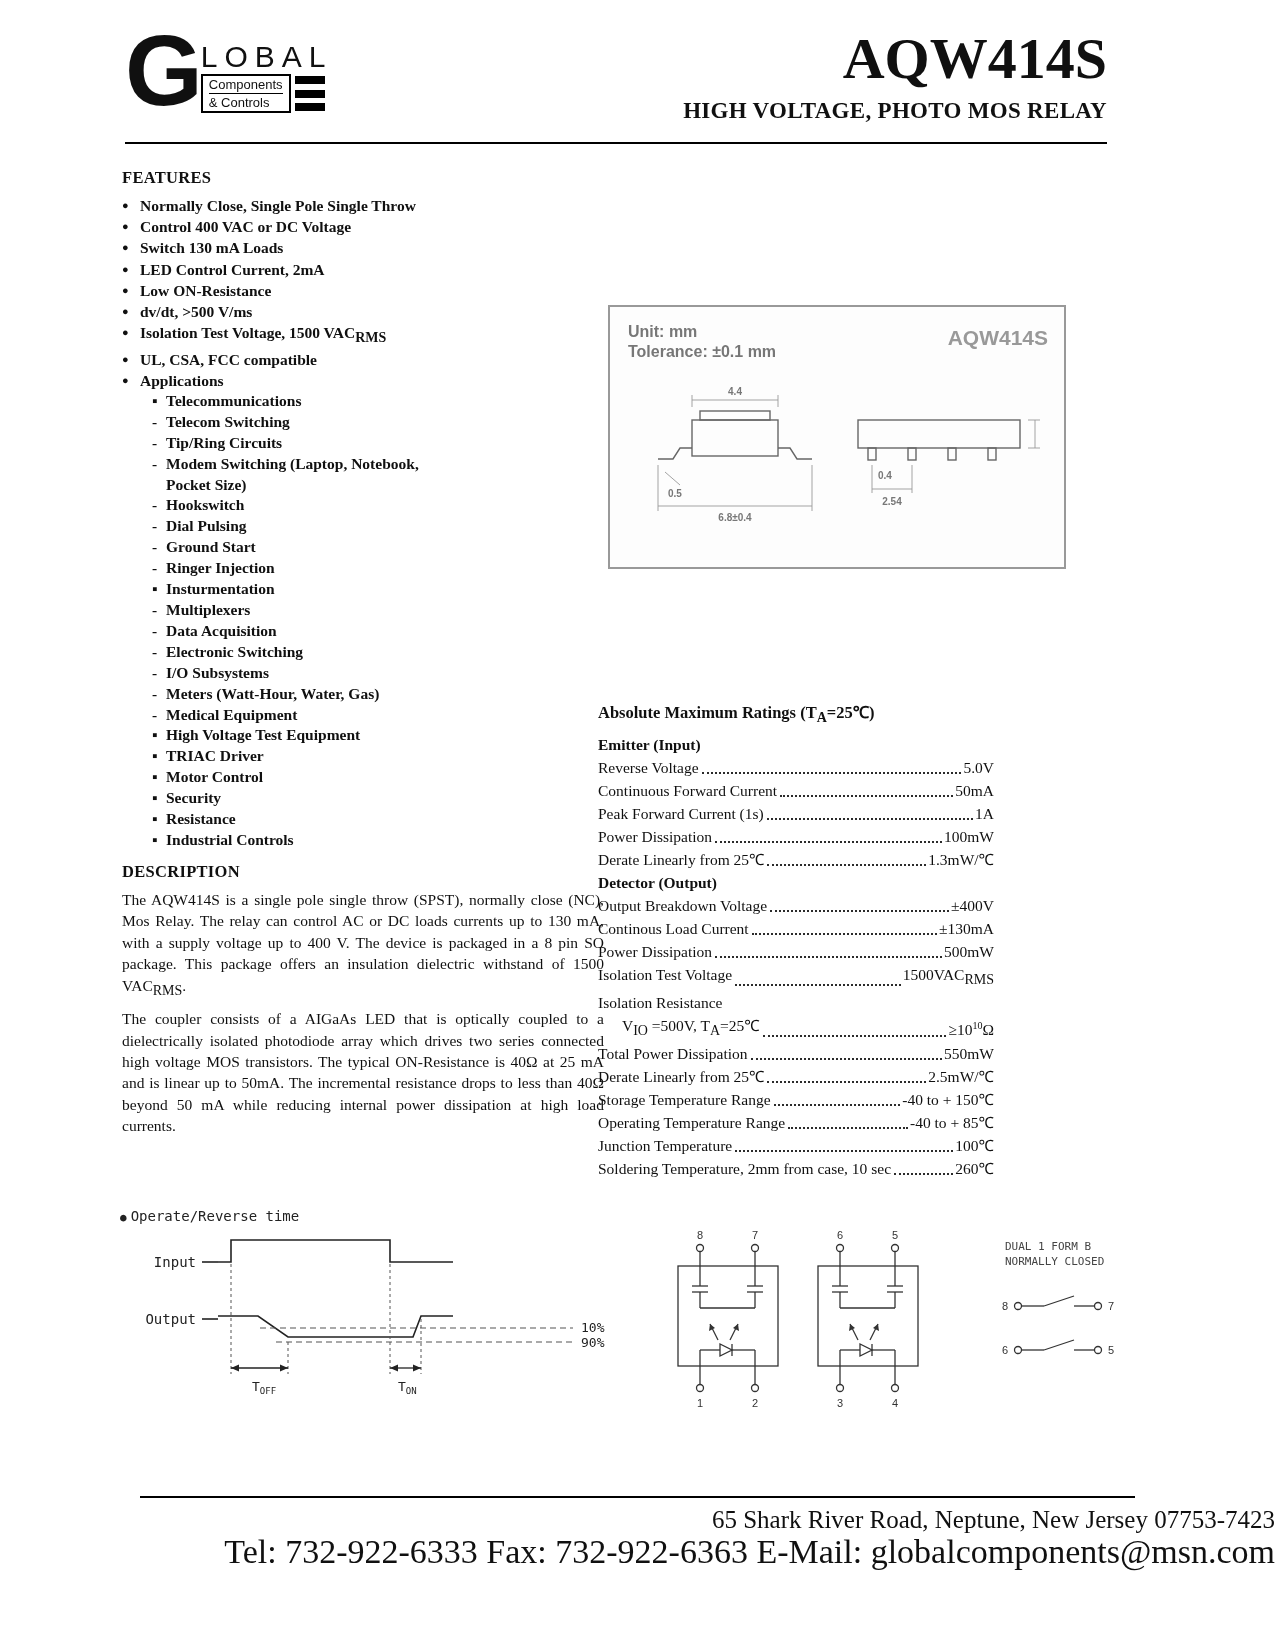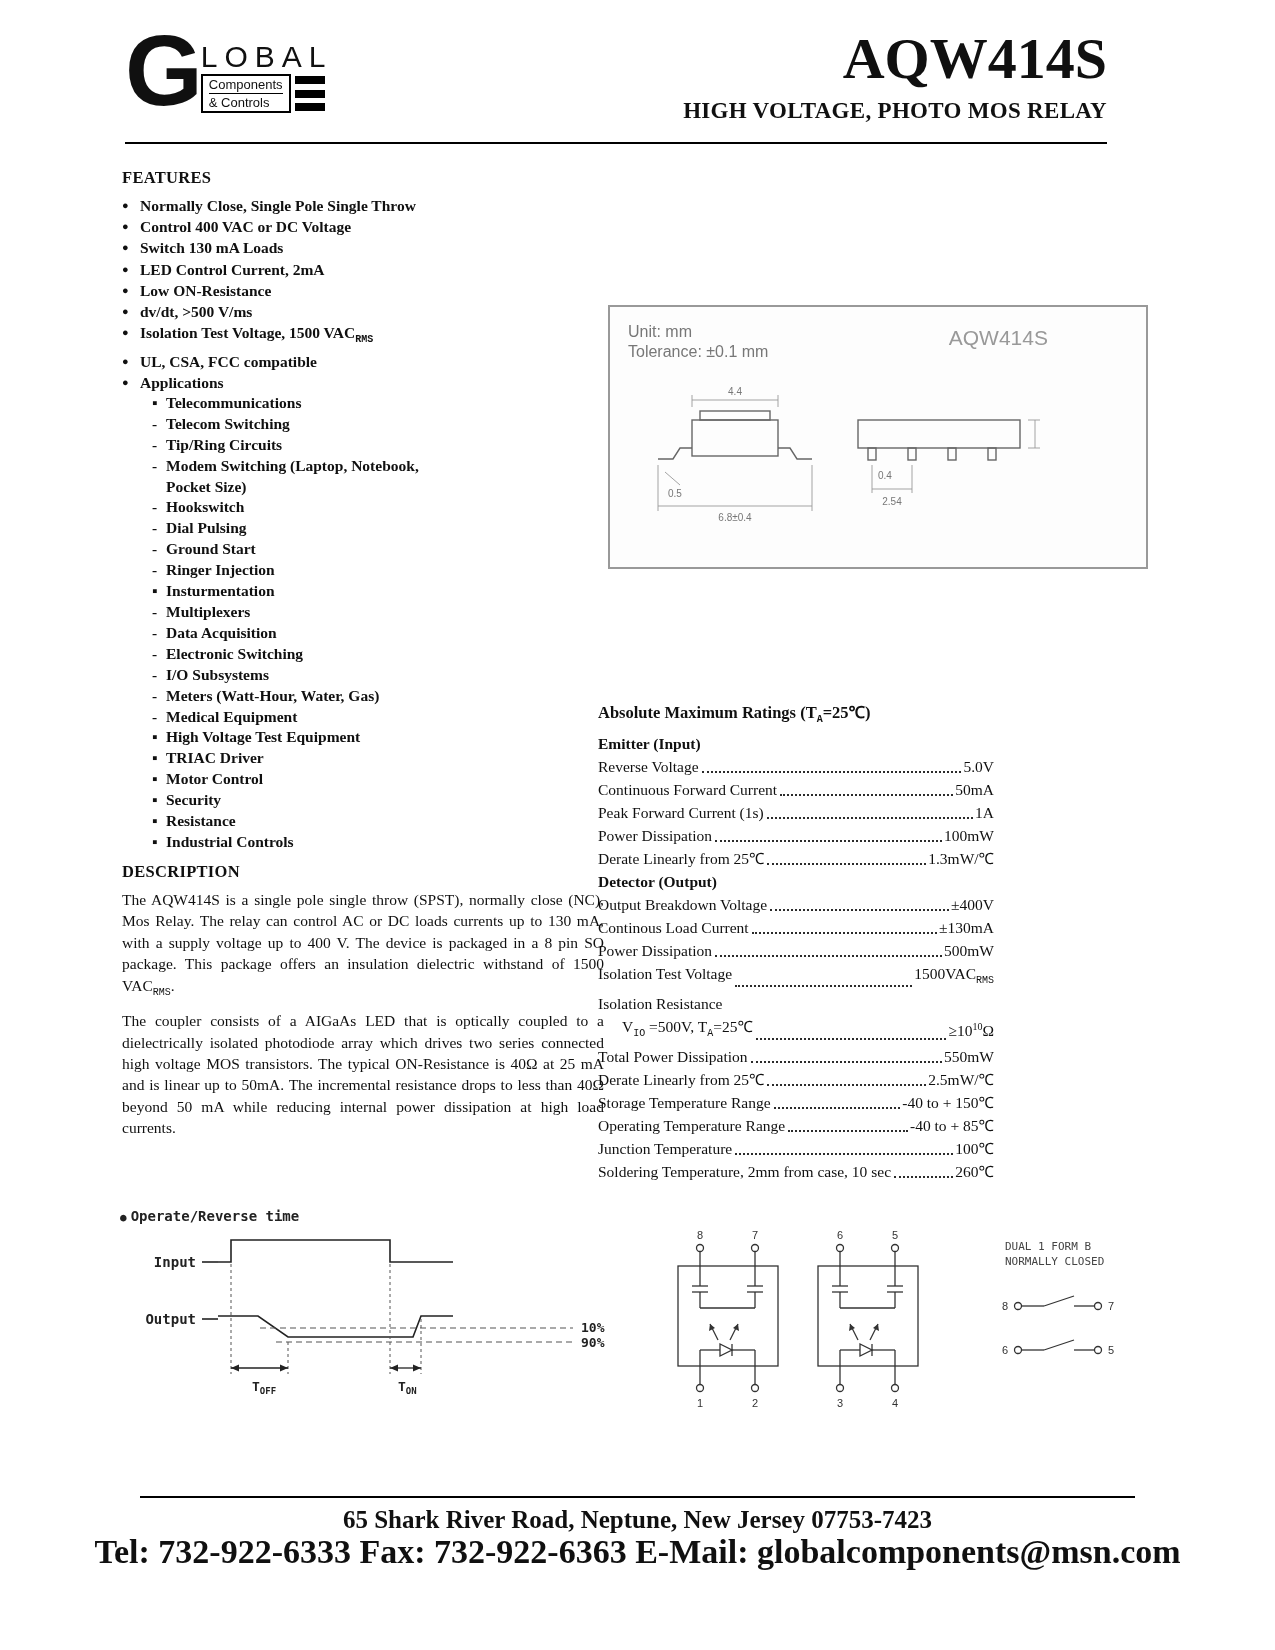--- a/index.html
+++ b/index.html
@@ -31,47 +31,47 @@
   .features { position:absolute; left:122px; top:168px; width:478px; font-weight:bold; font-size:15.5px; }
   .sec-heading { font-size:16.5px; font-weight:bold; letter-spacing:0.3px; margin-bottom:7px; }
   .feat-line { position:relative; line-height:21.2px; padding-left:18px; }
   .feat-line::before { content:"●"; position:absolute; left:0; top:0; font-size:11px; }
   .app-line { display:flex; line-height:20.9px; padding-left:30px; }
   .app-line .m { width:14px; flex:0 0 14px; }
 
   
   .description { position:absolute; left:122px; top:862px; width:482px; }
   .description p { font-size:15.5px; line-height:21.4px; text-align:justify; margin-top:7px; }
-  sub { font-size:10px;font-family:Liberation Mono, monospace; }
+  sub { font-size:14px; }
   sup { font-size:10px; }
 
   
-  .drawing-box { position:absolute; left:608px; top:305px; width:540px; height:264px; border:2px solid #999; background:#fdfdfd; }
+  .drawing-box { position:absolute; left:608px; top:305px; width:458px; height:264px; border:2px solid #999; background:#fdfdfd;font-weight:bold; }
 
   
   .ratings { position:absolute; left:598px; top:700px; width:396px; font-size:15.5px; }
   .r-heading { font-weight:bold; font-size:16.5px; margin-bottom:7px; }
   .r-sub { font-weight:bold; line-height:23px; }
   .row { display:flex; line-height:23px; }
   .rl { white-space:nowrap; }
   .leader { flex:1; min-width:8px; margin:0 2px 5px 3px; border-bottom:2px dotted #2b2b2b; align-self:flex-end; }
   .rv { white-space:nowrap; }
   .row.indent .rl { padding-left:24px; }
 
   
-  .timing { position:absolute; left:118px; top:1208px; width:520px;font-weight:bold; }
+  .timing { position:absolute; left:118px; top:1208px; width:520px; }
   .timing-caption { font-family:"DejaVu Sans Mono", monospace; font-size:14px; color:#222; padding-left:2px; }
   .timing-caption::before { content:"●"; font-size:11px; margin-right:4px; }
 
   
   .schematic { position:absolute; left:650px; top:1228px; width:500px; }
 
   
   .footer-rule { position:absolute; left:140px; width:995px; top:1496px; border-top:2px solid #000; }
-  .footer { position:absolute; left:0; top:1504px; width:1275px; text-align:center; font-weight:bold; }
+  .footer { position:absolute; left:0; top:1504px; width:1275px; text-align:right; font-weight:normal; }
   .footer .addr { font-size:25px; line-height:32px; }
   .footer .contact { font-size:34px; line-height:32px; }
 </style>
 </head>
 <body>
 
 <div class="page">
 
   <div class="header">
     <div class="logo">

